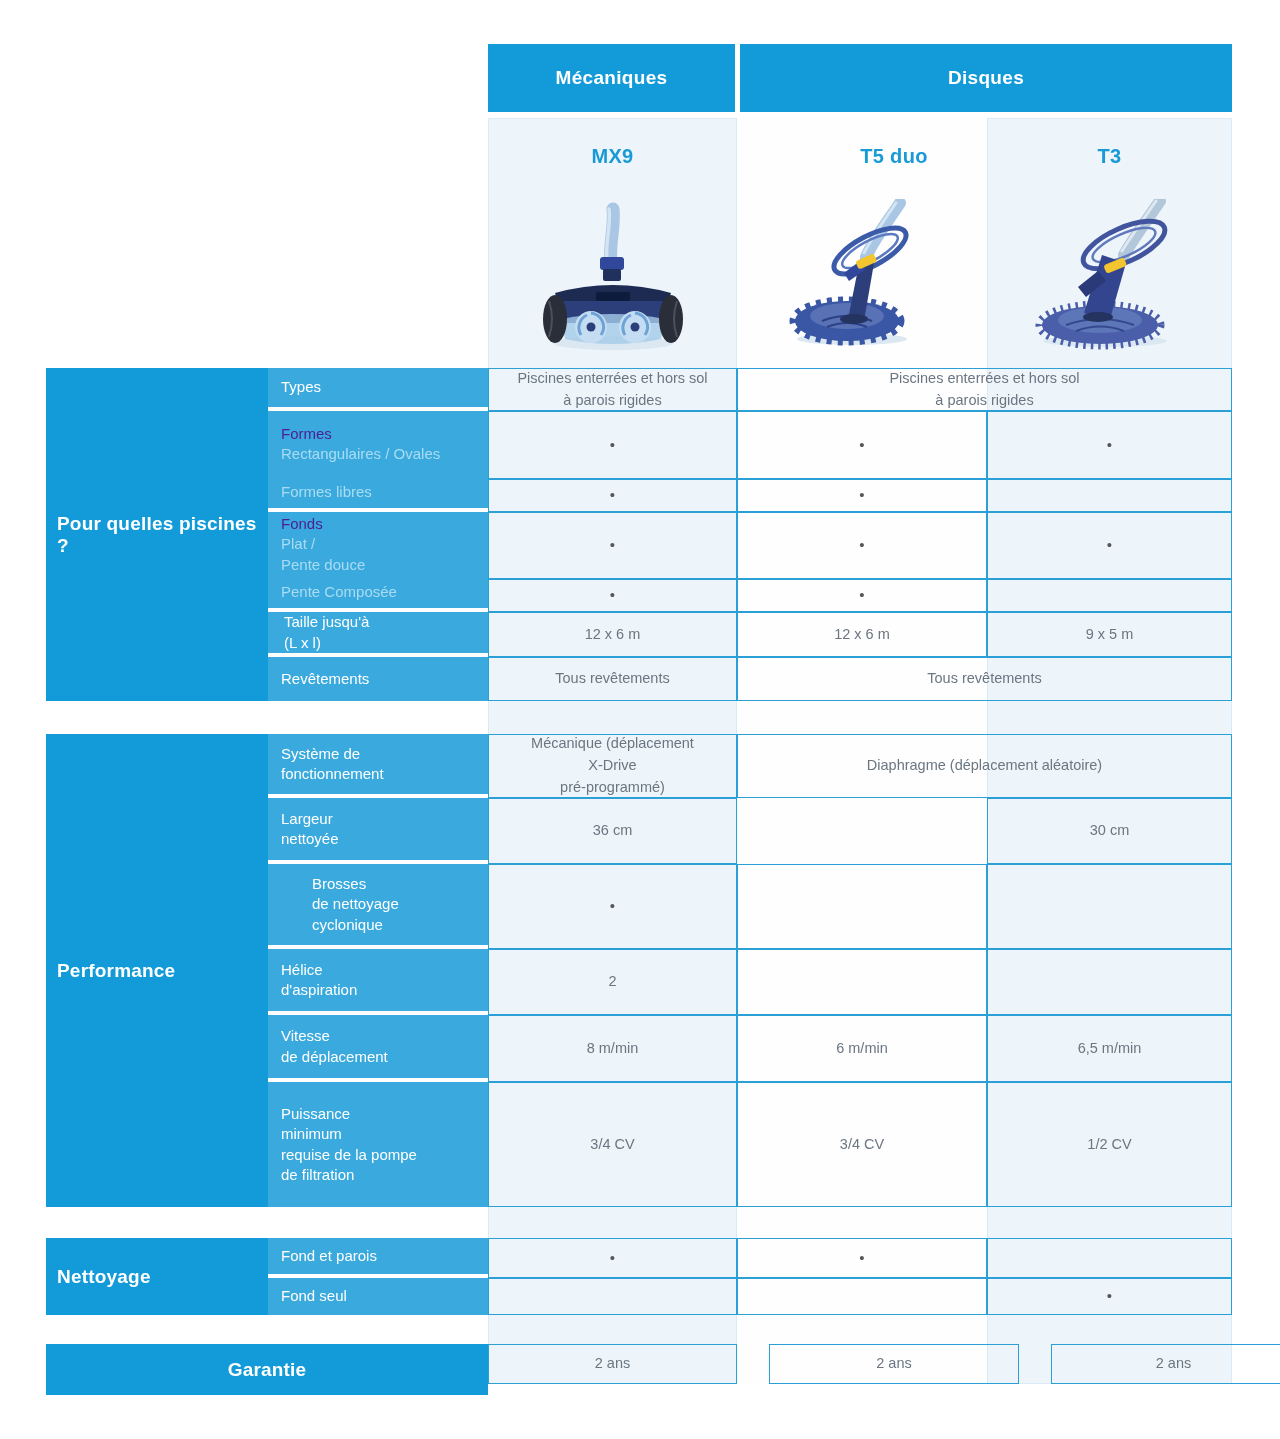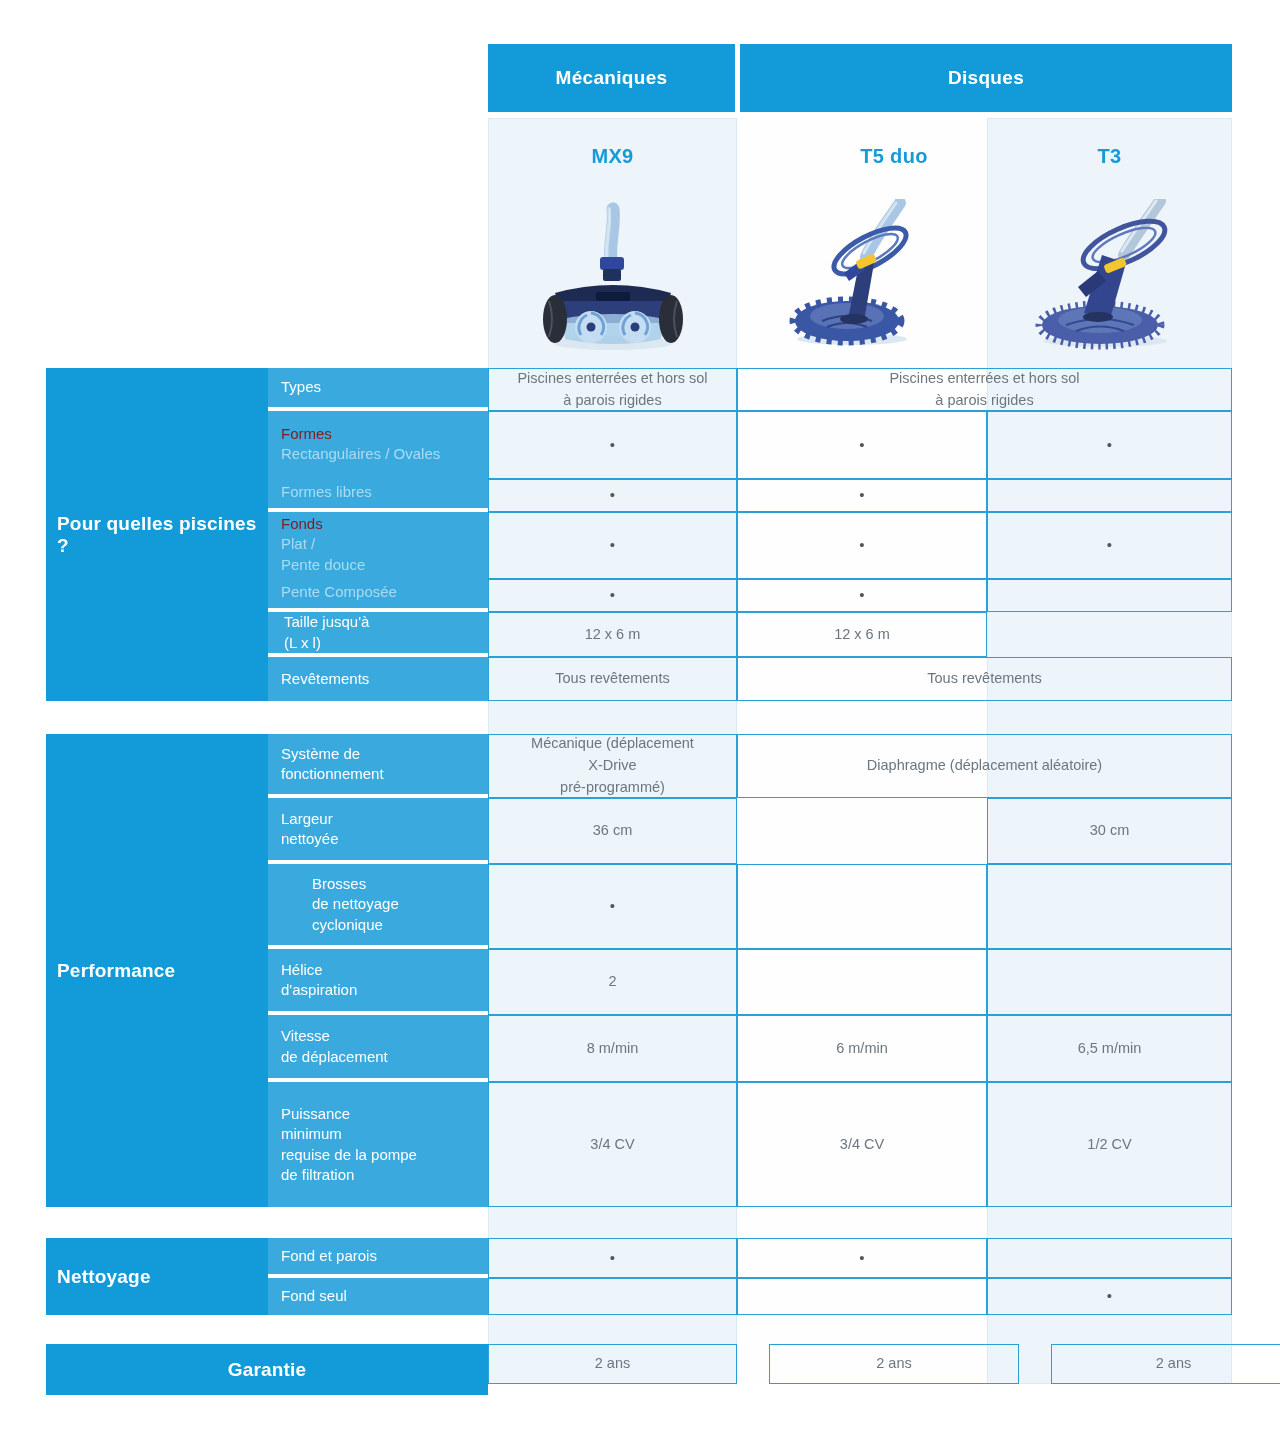--- a/index.html
+++ b/index.html
@@ -28,21 +28,21 @@
   .section{position:absolute;left:46px;display:grid;
            grid-template-columns:222px 220px 249px 250px 245px;}
   .cat{grid-column:1;background:#129bd8;color:#fff;font-weight:bold;font-size:19px;
        display:flex;align-items:center;padding-left:11px;box-sizing:border-box;letter-spacing:.2px;}
   .lbl{grid-column:2;background:#3aaade;color:#fff;font-size:15px;box-sizing:border-box;
        display:flex;flex-direction:column;justify-content:center;padding-left:13px;line-height:1.35;
        white-space:pre-line;}
   .lbl.gap{border-bottom:4px solid #fff;}
   .lbl.split{padding-left:0;justify-content:flex-start;}
   .lblpart{display:flex;flex-direction:column;justify-content:center;padding-left:13px;box-sizing:border-box;}
-  .lblpart .hd{color:#7f1d1d;}
+  .lblpart .hd{color:#4c1d95;}
   .sub{color:#a9dcf3;}
   .cell{border:1px solid #2ba0d7;display:flex;align-items:center;justify-content:center;
         text-align:center;color:#6b7681;font-size:14.5px;box-sizing:border-box;
         white-space:pre-line;line-height:1.5;}
   .cell.dotc{color:#53585d;font-size:15px;}
 
   
   .gbar{position:absolute;left:46px;top:1344px;width:442px;height:51px;background:#129bd8;color:#fff;
         font-weight:bold;font-size:19px;display:flex;align-items:center;justify-content:center;letter-spacing:.2px;}
   .grow{position:absolute;left:488px;top:1344px;display:grid;
@@ -177,20 +177,21 @@
     <div class="cell dotc" style="grid-row:4;grid-column:3;">•</div>
     <div class="cell dotc" style="grid-row:4;grid-column:4;">•</div>
     <div class="cell dotc" style="grid-row:4;grid-column:5;">•</div>
 
     <div class="cell dotc" style="grid-row:5;grid-column:3;">•</div>
     <div class="cell dotc" style="grid-row:5;grid-column:4;">•</div>
     <div class="cell dotc" style="grid-row:5;grid-column:5;"></div>
 
     <div class="cell" style="grid-row:6;grid-column:3;">12 x 6 m</div>
     <div class="cell" style="grid-row:6;grid-column:4;">12 x 6 m</div>
+    <div class="cell" style="grid-row:6;grid-column:5;">9 x 5 m</div>
 
     <div class="cell" style="grid-row:7;grid-column:3;">Tous revêtements</div>
     <div class="cell" style="grid-row:7;grid-column:4/6;">Tous revêtements</div>
   </div>
 
   <div class="section" id="sec-perf" style="top:734px;grid-template-rows:64px 66px 85px 66px 67px 125px;">
     <div class="cat" style="grid-row:1/7;">Performance</div>
 
     <div class="lbl gap" style="grid-row:1;">Système de
 fonctionnement</div>

